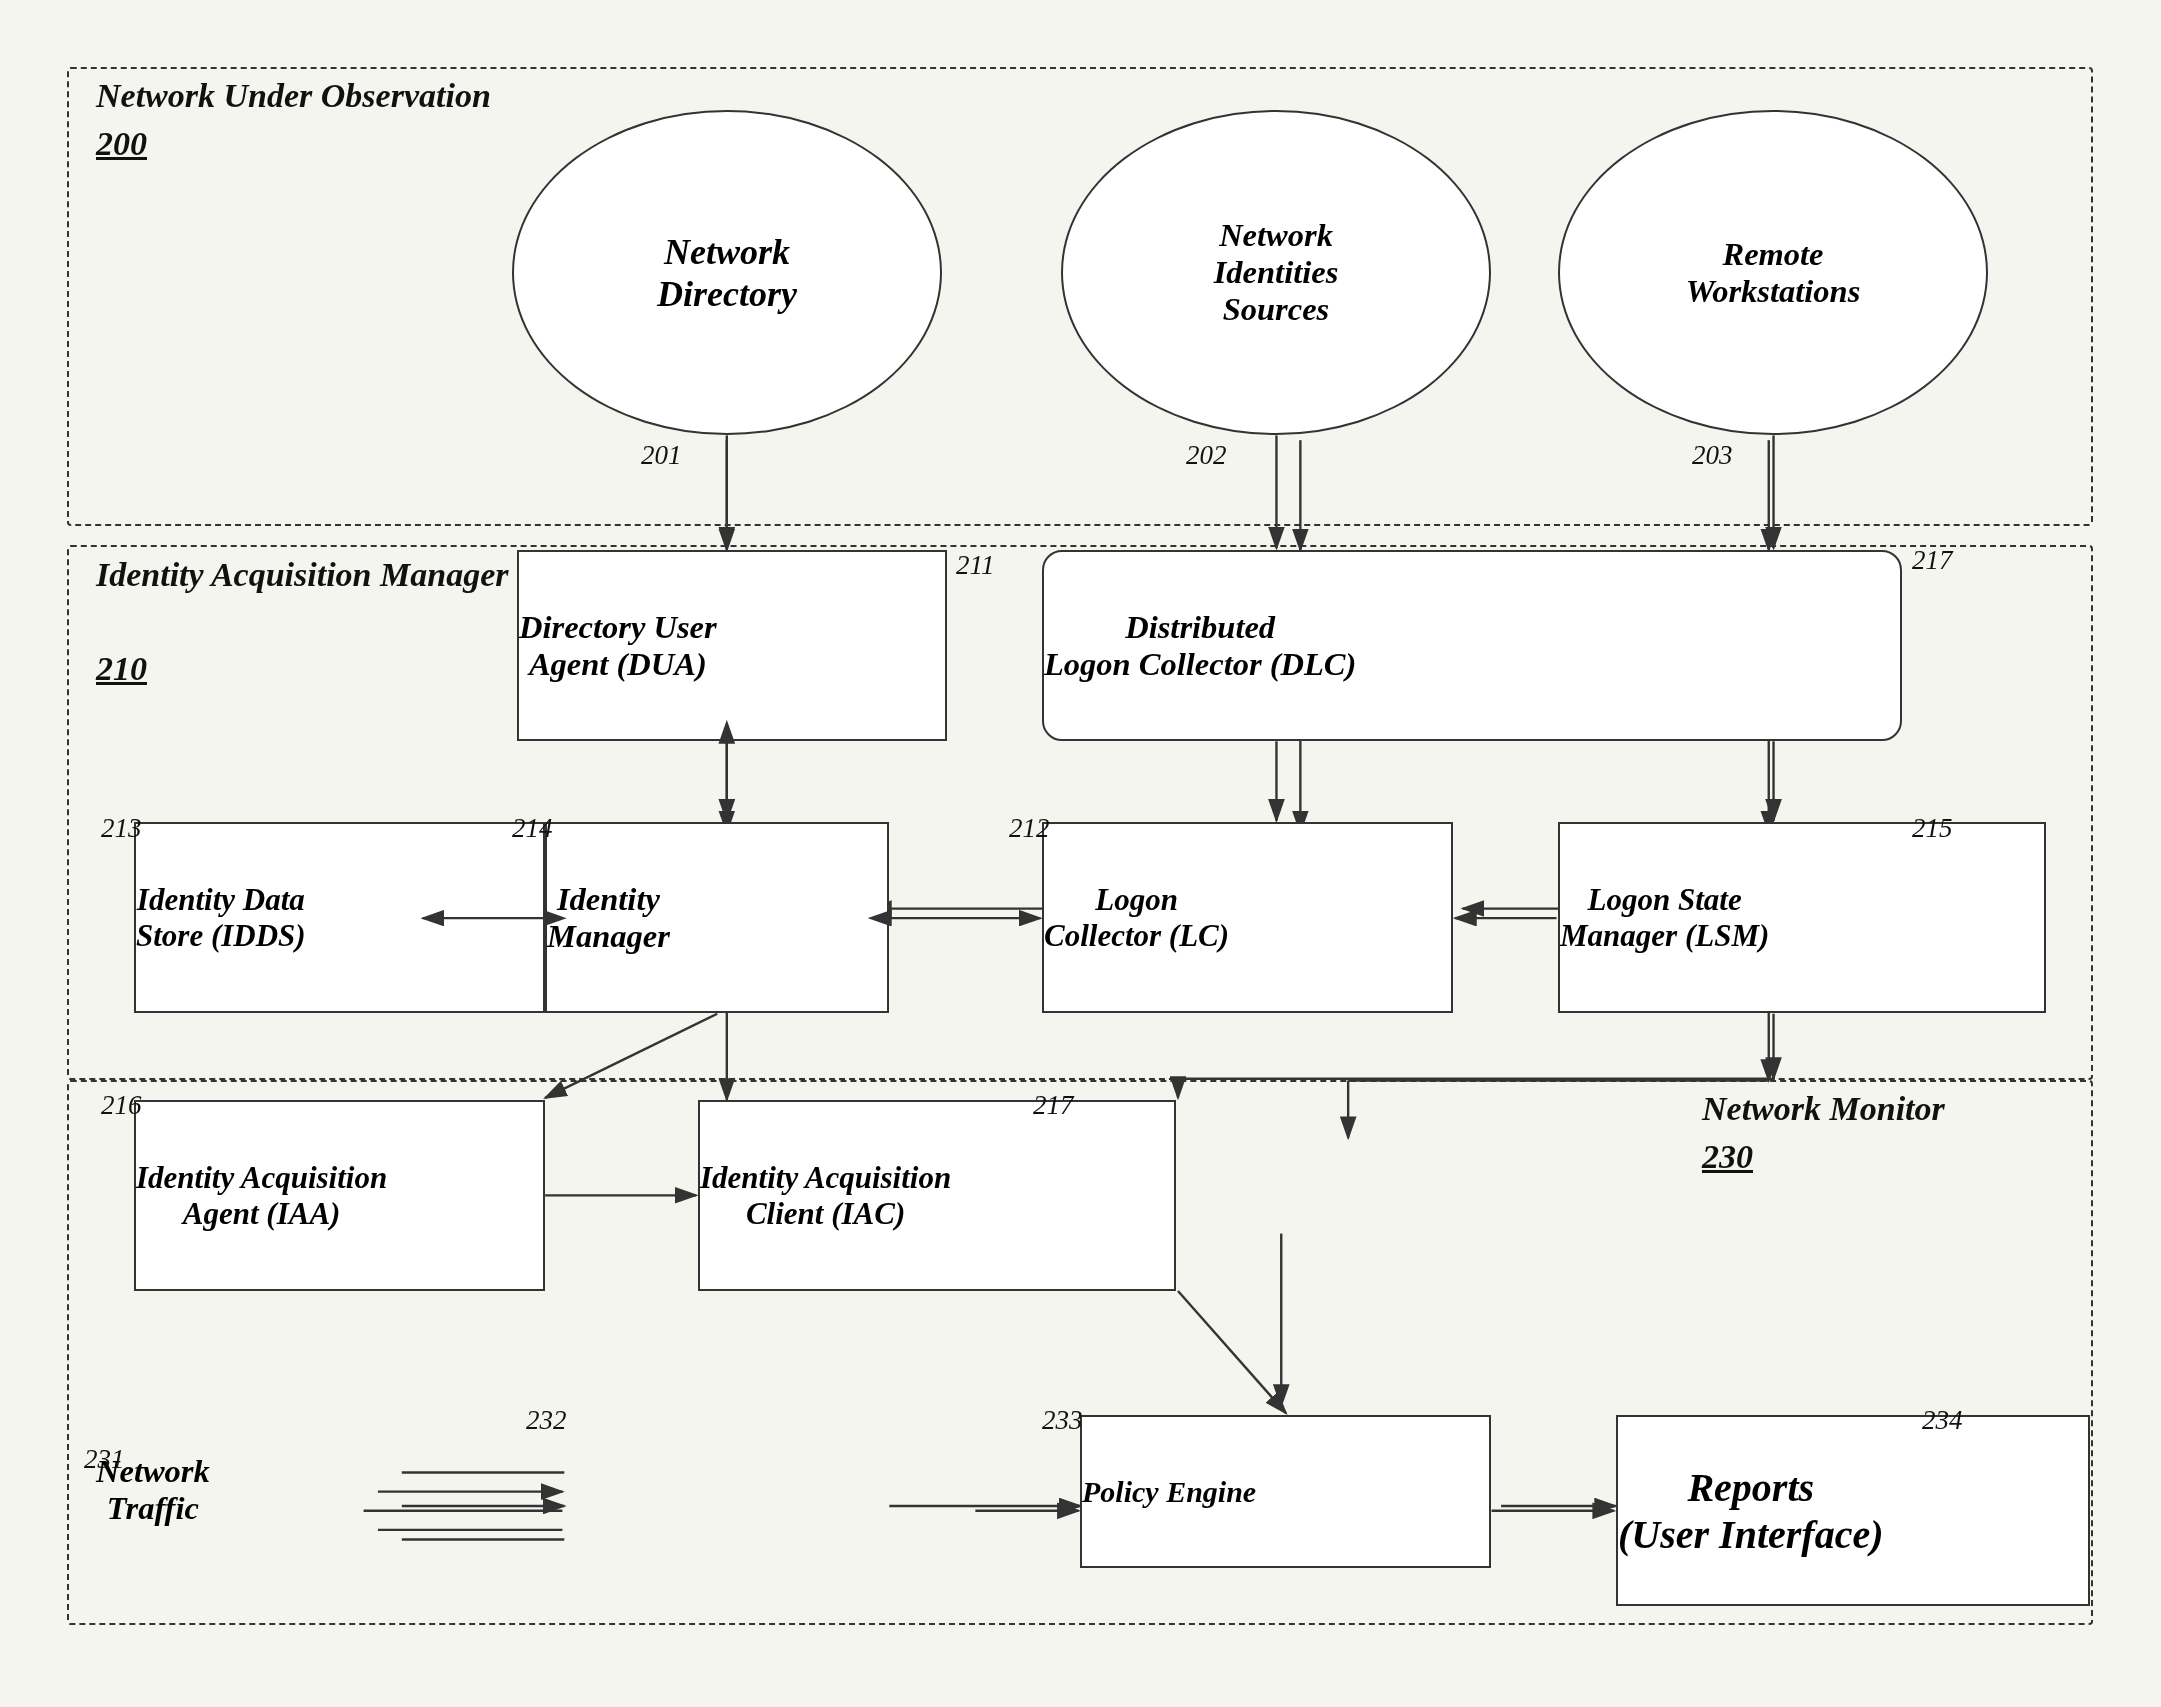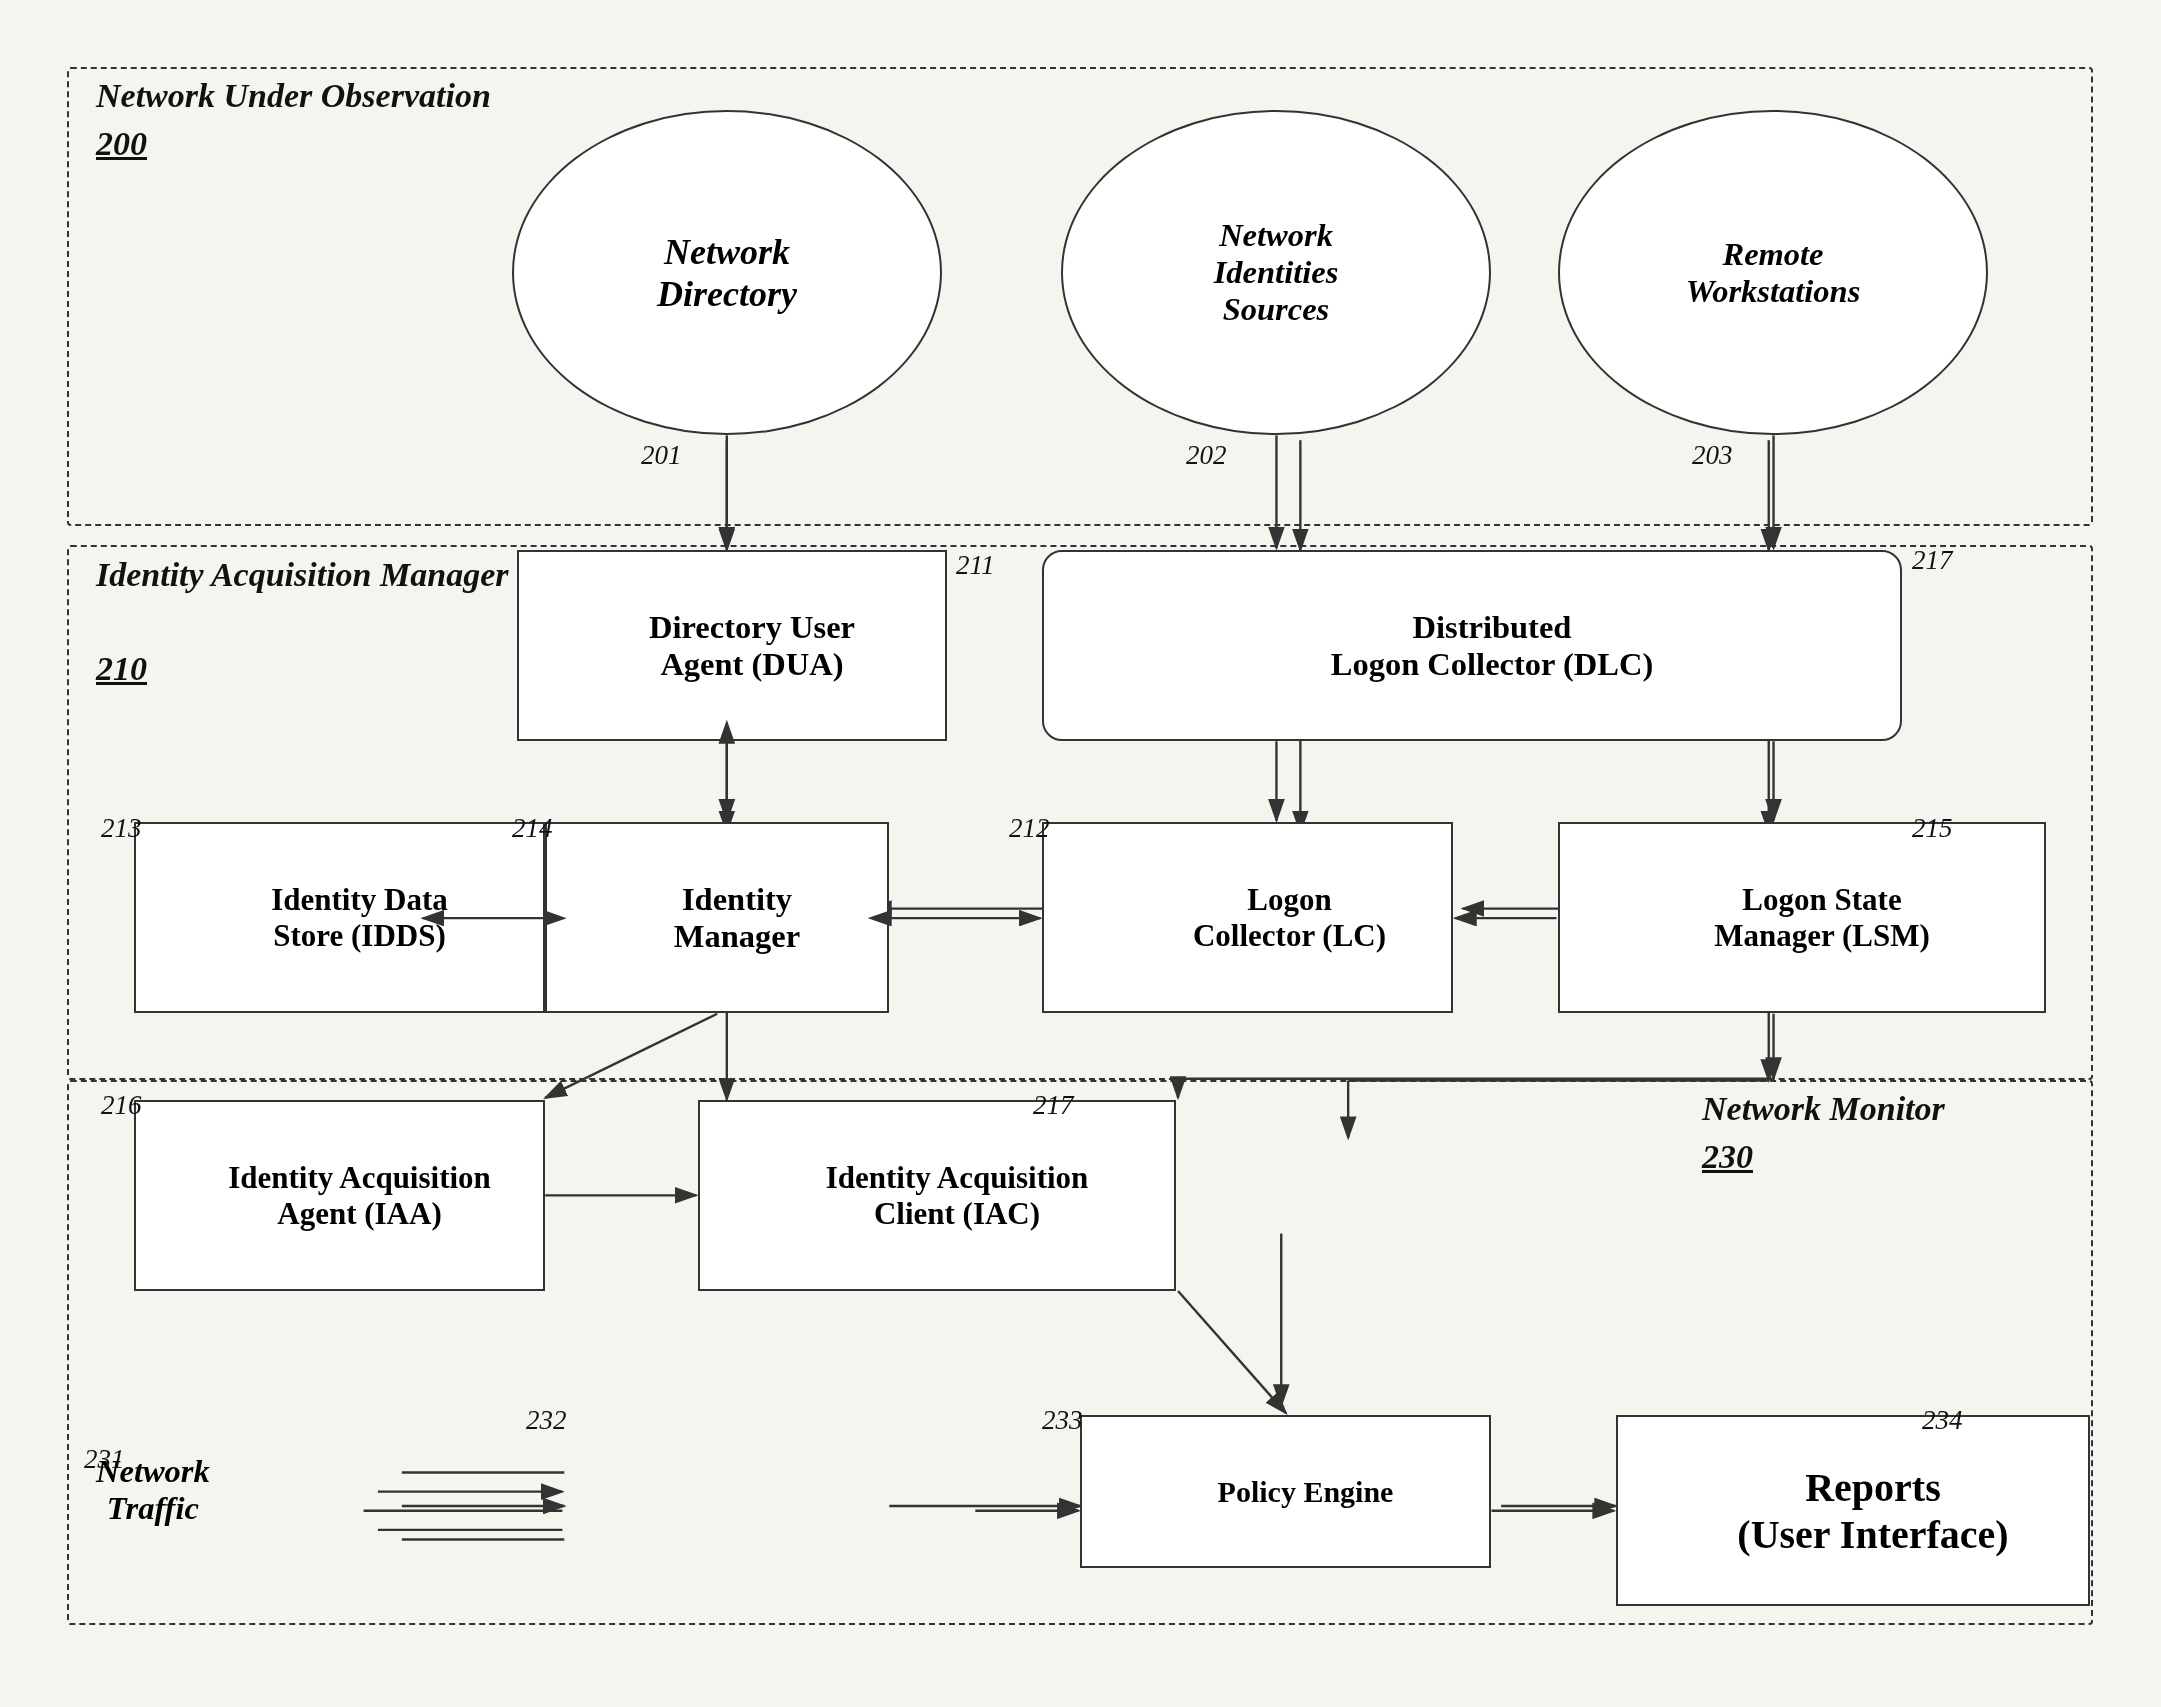--- a/index.html
+++ b/index.html
@@ -54,25 +54,25 @@
       font-weight: bold;
     }
 
     
     .rect-box {
       position: absolute;
       border: 2.9px solid #333;
       background: #fff;
       display: flex;
       align-items: center;
-      justify-content: center;
+      justify-content: flex-start;
       text-align: center;
+      font-style: italic;
       font-size: 32.5px;
       font-weight: bold;
-      padding-left: 40px;
     }
 
     
     .ref-num {
       position: absolute;
       font-size: 27px;
       font-style: italic;
       color: #111;
     }
 
@@ -220,21 +220,21 @@
 
   <div class="rect-box" style="top: 793px; left: 516px; width: 344px; height: 191px; font-size: 32.5px;">
     <span style="white-space: pre-line;">Identity
 Manager</span>
   </div>
   <div class="ref-num" style="top: 784px; left: 483px;">
     <span>214</span>
   </div>
 
   <div class="rect-box" style="top: 793px; left: 1013px; width: 411px; height: 191px; font-size: 31px;">
-    <span style="white-space: pre-line; margin-left: 44px;">Logon
+    <span style="white-space: pre-line;">Logon
 Collector (LC)</span>
   </div>
   <div class="ref-num" style="top: 784px; left: 980px;">
     <span>212</span>
   </div>
 
   <div class="rect-box" style="top: 793px; left: 1529px; width: 488px; height: 191px; font-size: 31px;">
     <span style="white-space: pre-line;">Logon State
 Manager (LSM)</span>
   </div>

